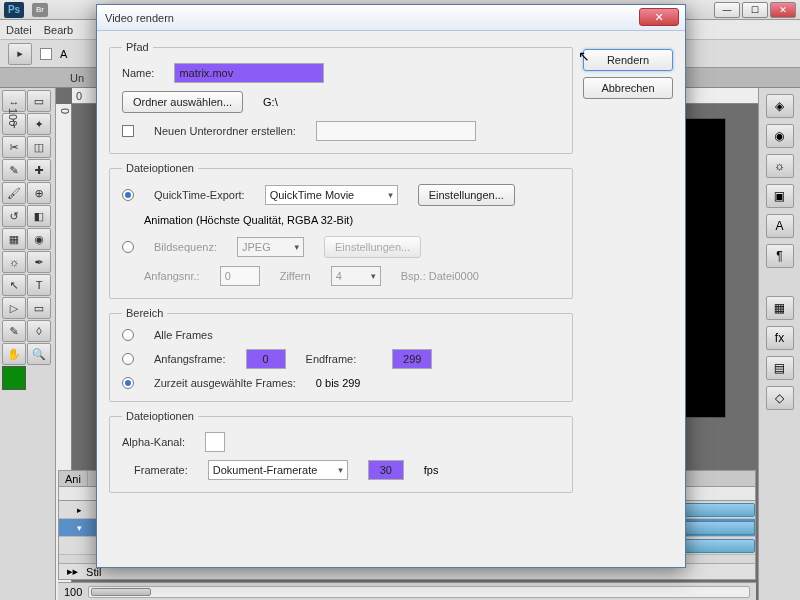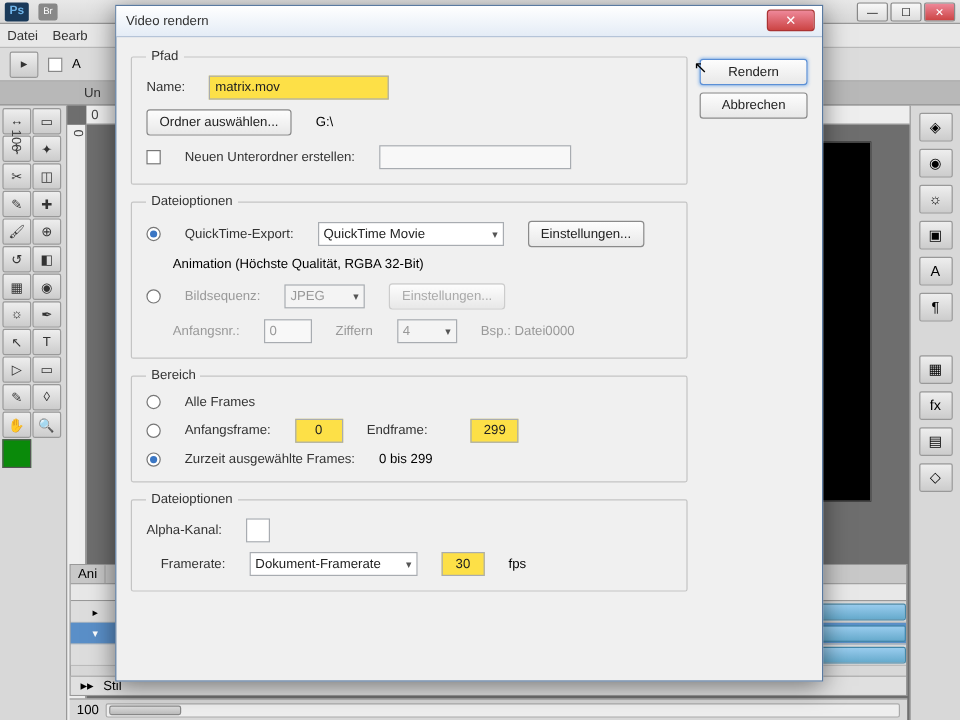--- a/index.html
+++ b/index.html
@@ -48,21 +48,21 @@
 .dlg-main { flex: 1; }
 .dlg-side { width: 90px; display: flex; flex-direction: column; gap: 6px; padding-top: 8px; }
 .btn { height: 22px; background: linear-gradient(#fdfdfd,#e8e8e8); border: 1px solid #8a8a8a; border-radius: 3px; display: flex; align-items: center; justify-content: center; padding: 0 10px; color: #222; cursor: default; }
 .btn.primary { border: 1px solid #5a8fd6; box-shadow: 0 0 3px #8ab6ea; }
 fieldset { border: 1px solid #c4c4c4; border-radius: 2px; margin-bottom: 8px; padding: 10px 12px 12px; }
 legend { padding: 0 4px; color: #333; }
 .row { display: flex; align-items: center; gap: 20px; margin-bottom: 8px; }
 .row:last-child { margin-bottom: 0; }
 label { color: #333; }
 .lbl-dim { color: #999; }
-input[type=text] { height: 20px; border: 1px solid #a8acb1; padding: 0 4px; background: #fde047; color: #222; }
+input[type=text] { height: 20px; border: 1px solid #a8acb1; padding: 0 4px; background: #8b5cf6; color: #222; }
 input[type=text].dim { color: #999; background: #f8f8f8; }
 select, .select { height: 20px; border: 1px solid #a8acb1; background: #fff; padding: 0 4px; display: inline-flex; align-items: center; position: relative; color: #222; }
 .select.dim { color: #999; background: #f4f4f4; }
 .select::after { content: "▾"; position: absolute; right: 4px; font-size: 9px; color: #555; }
 .radio { width: 12px; height: 12px; border-radius: 50%; border: 1px solid #777; display: inline-flex; align-items: center; justify-content: center; background: #fff; }
 .radio.on::after { content: ""; width: 6px; height: 6px; border-radius: 50%; background: #3a76c4; }
 .checkbox { width: 12px; height: 12px; border: 1px solid #777; background: #fff; display: inline-block; }
 .small-swatch { width: 20px; height: 20px; border: 1px solid #a8acb1; background: #fff; }
 .cursor { position: absolute; left: 578px; top: 48px; font-size: 14px; color: #000; z-index: 99; pointer-events: none; }
 </style>
@@ -222,21 +222,21 @@
           <label>Neuen Unterordner erstellen:</label>
           <input type="text" class="dim" style="width: 160px;">
         </div>
       </fieldset>
 
       <fieldset>
         <legend>Dateioptionen</legend>
         <div class="row">
           <span class="radio on"></span>
           <label>QuickTime-Export:</label>
-          <div class="select" style="width:155px">QuickTime Movie</div>
+          <div class="select" style="width:133px">QuickTime Movie</div>
           <div class="btn">Einstellungen...</div>
         </div>
         <div class="row" style="padding-left:22px">
           <span>Animation (Höchste Qualität, RGBA 32-Bit)</span>
         </div>
         <div class="row" style="margin-top:10px">
           <span class="radio"></span>
           <label class="lbl-dim">Bildsequenz:</label>
           <div class="select dim" style="width:67px">JPEG</div>
           <div class="btn" style="color:#aaa;border-color:#ccc">Einstellungen...</div>

